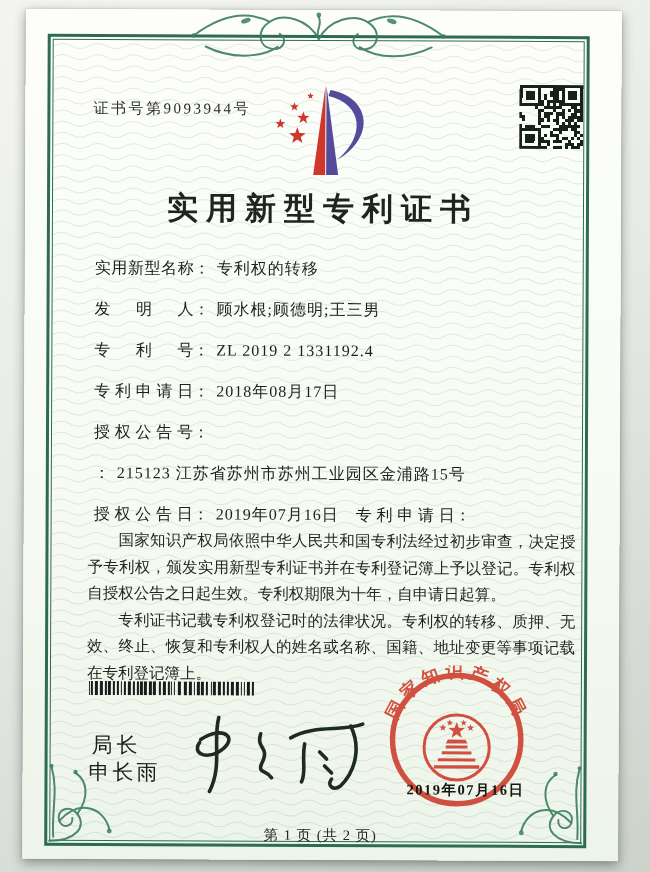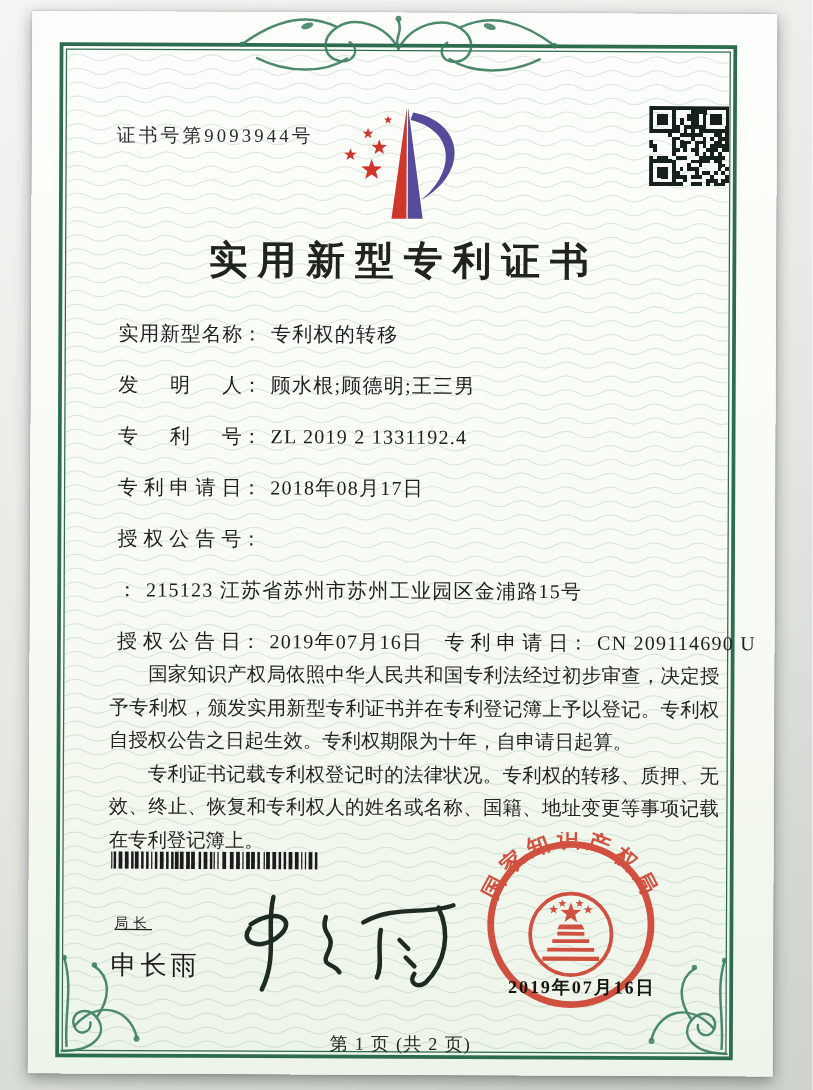--- a/index.html
+++ b/index.html
@@ -33,21 +33,21 @@
   .fvalue{letter-spacing:1px;white-space:nowrap;}
   .grant-row{display:flex;line-height:25px;}
   .grant-left{display:flex;width:262px;flex:none;}
   .grant-right{display:flex;}
 
   .paragraphs{position:absolute;left:64px;right:44px;top:518px;
     font-size:15.5px;line-height:26.5px;text-align:justify;color:#242621;}
   .paragraphs p{margin:0;text-indent:2em;}
 
   .barcode{position:absolute;left:66px;top:672px;width:170px;height:14px;}
-  .signer-title{position:absolute;left:69px;top:722px;font-size:11px;letter-spacing:4px;text-decoration:underline;}
+  .signer-title{position:absolute;left:69px;top:722px;font-size:21px;letter-spacing:4px;}
   .signer-name{position:absolute;left:66px;top:749px;font-size:21px;letter-spacing:3px;}
   .signature{position:absolute;left:150px;top:698px;width:205px;height:88px;}
 
   .seal{position:absolute;left:360px;top:655px;width:148px;height:148px;z-index:4;}
   .seal-date{position:absolute;left:384px;top:770px;z-index:5;font-size:14.5px;
     font-weight:600;letter-spacing:1.5px;color:#15170f;}
   .footer{position:absolute;left:0;right:0;top:816px;text-align:center;font-size:14.5px;letter-spacing:1px;color:#23251f;}
 </style>
 </head>
 <body>
@@ -484,21 +484,20 @@
         </div>
         <div class="grant-row">
           <div class="grant-left">
             <span class="flabel">授权公告日</span>
               <span class="fcolon">：</span>
             <span class="fvalue">2019年07月16日</span>
           </div>
           <div class="grant-right">
             <span class="flabel">专利申请日</span>
               <span class="fcolon">：</span>
-            <span class="fvalue">CN 209114690 U</span>
           </div>
         </div>
       </div>
 
       <div class="paragraphs">
         <p>国家知识产权局依照中华人民共和国专利法经过初步审查，决定授予专利权，颁发实用新型专利证书并在专利登记簿上予以登记。专利权自授权公告之日起生效。专利权期限为十年，自申请日起算。</p>
         <p>专利证书记载专利权登记时的法律状况。专利权的转移、质押、无效、终止、恢复和专利权人的姓名或名称、国籍、地址变更等事项记载在专利登记簿上。</p>
       </div>
 
       <svg class="barcode" viewBox="0 0 170 14" preserveAspectRatio="none">

